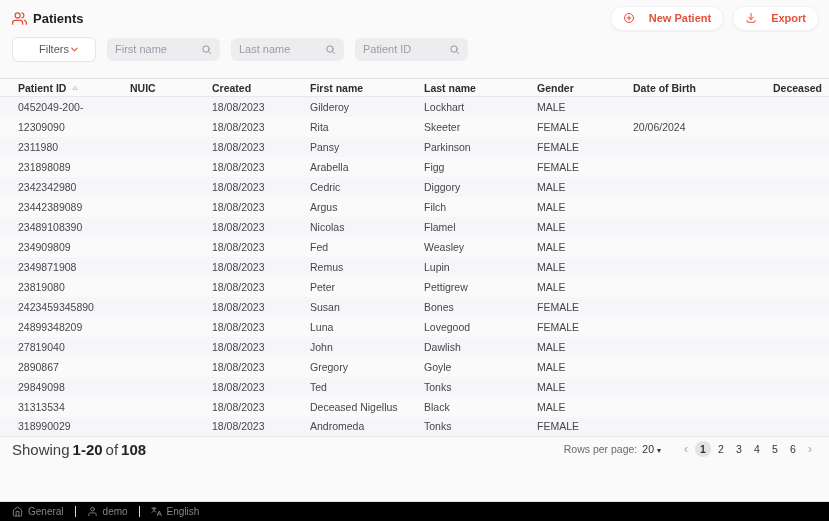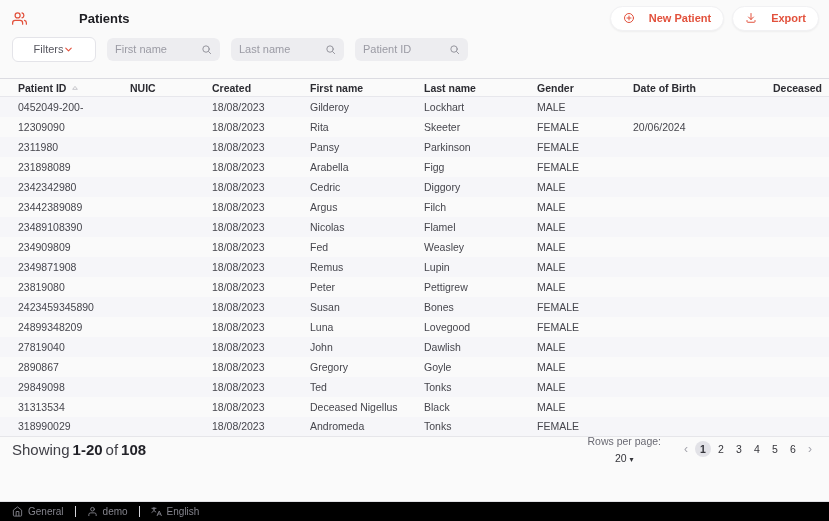--- a/index.html
+++ b/index.html
@@ -16,34 +16,34 @@
     background:#fafafa;
     font-family:"Liberation Sans","DejaVu Sans",sans-serif;
     color:var(--text-cell);
     -webkit-font-smoothing:antialiased;
   }
   svg{display:block;}
 
   
   .topbar{height:36px;display:flex;align-items:center;justify-content:space-between;padding:0 10px 0 12px;}
   .title-wrap{display:flex;align-items:center;gap:6px;}
-  .page-title{font-size:13px;font-weight:bold;color:var(--text-dark);margin-left:46px;}
+  .page-title{font-size:13px;font-weight:bold;color:var(--text-dark);}
   .actions{display:flex;align-items:center;gap:8px;}
   .pill-btn{
     display:flex;align-items:center;gap:14px;height:25px;padding:0 12px;
     background:#fff;border:1px solid #f1f1f3;border-radius:13px;
     color:var(--accent);font-size:11px;font-weight:bold;cursor:pointer;
     box-shadow:0 1px 2px rgba(0,0,0,.05);
     font-family:inherit;
   }
 
   
   .filterbar{display:flex;align-items:center;gap:11px;padding-left:12px;height:26px;}
   .filters-select{
-    width:84px;height:25px;display:flex;align-items:center;justify-content:center;
+    width:84px;height:25px;display:flex;align-items:center;justify-content:space-between;
     background:#fff;border:1px solid #e4e4e9;border-radius:6px;padding:0 26px;
     font-size:11px;color:#56565f;cursor:pointer;
   }
   .search-field{
     width:113px;height:23px;display:flex;align-items:center;
     background:#ededf0;border-radius:6px;padding:0 8px;
   }
   .search-field input{
     flex:1;min-width:0;border:none;background:transparent;outline:none;
     font-size:11px;color:#3c3c42;font-family:inherit;
@@ -68,21 +68,21 @@
   tbody tr:nth-child(odd){background:var(--row-stripe);}
   tbody tr:last-child{border-bottom:1px solid #e6e6ea;}
   .th-inner{display:flex;align-items:center;gap:5px;}
   .sort-icon{opacity:.85;}
 
   
   .table-footer{height:24px;display:flex;align-items:center;justify-content:space-between;padding:0 12px;}
   .showing{display:inline-flex;gap:3px;font-size:15px;color:#3f3f46;}
   .showing b{font-weight:bold;color:#222228;}
   .pager{display:flex;align-items:center;gap:18px;}
-  .rpp{display:flex;align-items:center;gap:5px;font-size:10.5px;color:#6a6a73;flex-direction:column;}
+  .rpp{display:flex;align-items:center;gap:5px;font-size:10.5px;color:#6a6a73;}
   .rpp-value{display:flex;align-items:flex-end;gap:3px;font-size:10.5px;color:#34343a;cursor:pointer;}
   .rpp-caret{font-size:8px;color:#34343a;}
   .pages{display:flex;align-items:center;gap:2px;}
   .page-chevron{
     width:14px;height:16px;display:flex;align-items:center;justify-content:center;
     color:#a4a4ad;font-size:12px;cursor:pointer;user-select:none;
   }
   .page-num{
     min-width:16px;height:16px;border-radius:50%;display:flex;align-items:center;justify-content:center;
     font-size:10.5px;color:#35353b;cursor:pointer;padding:0 2px;

